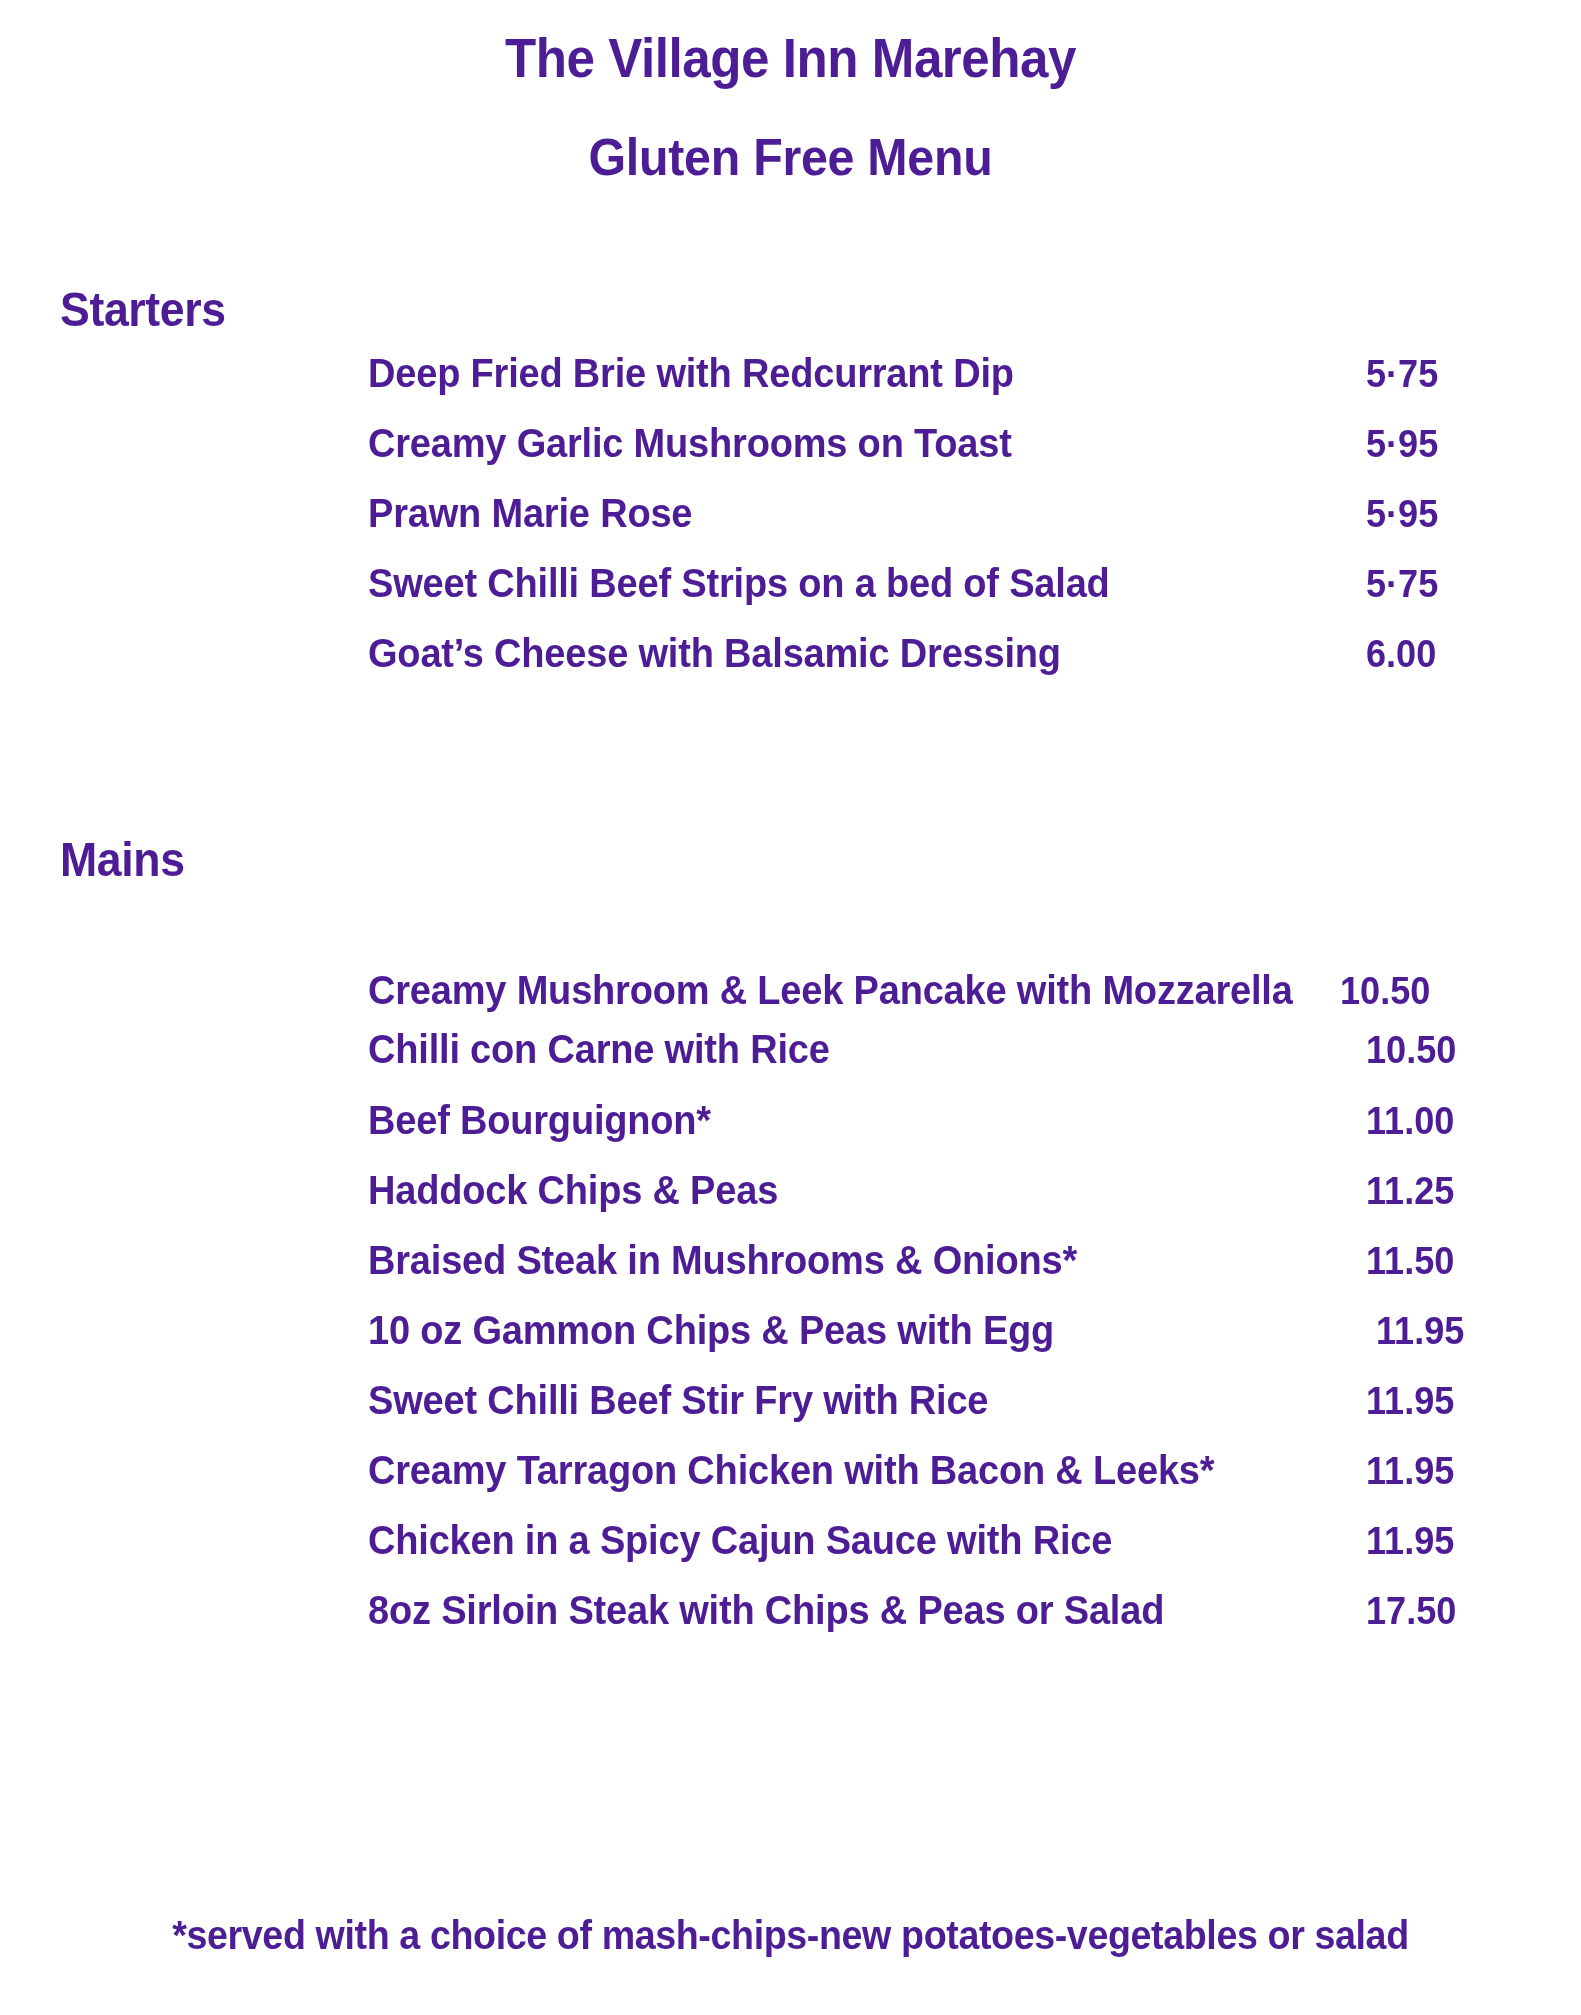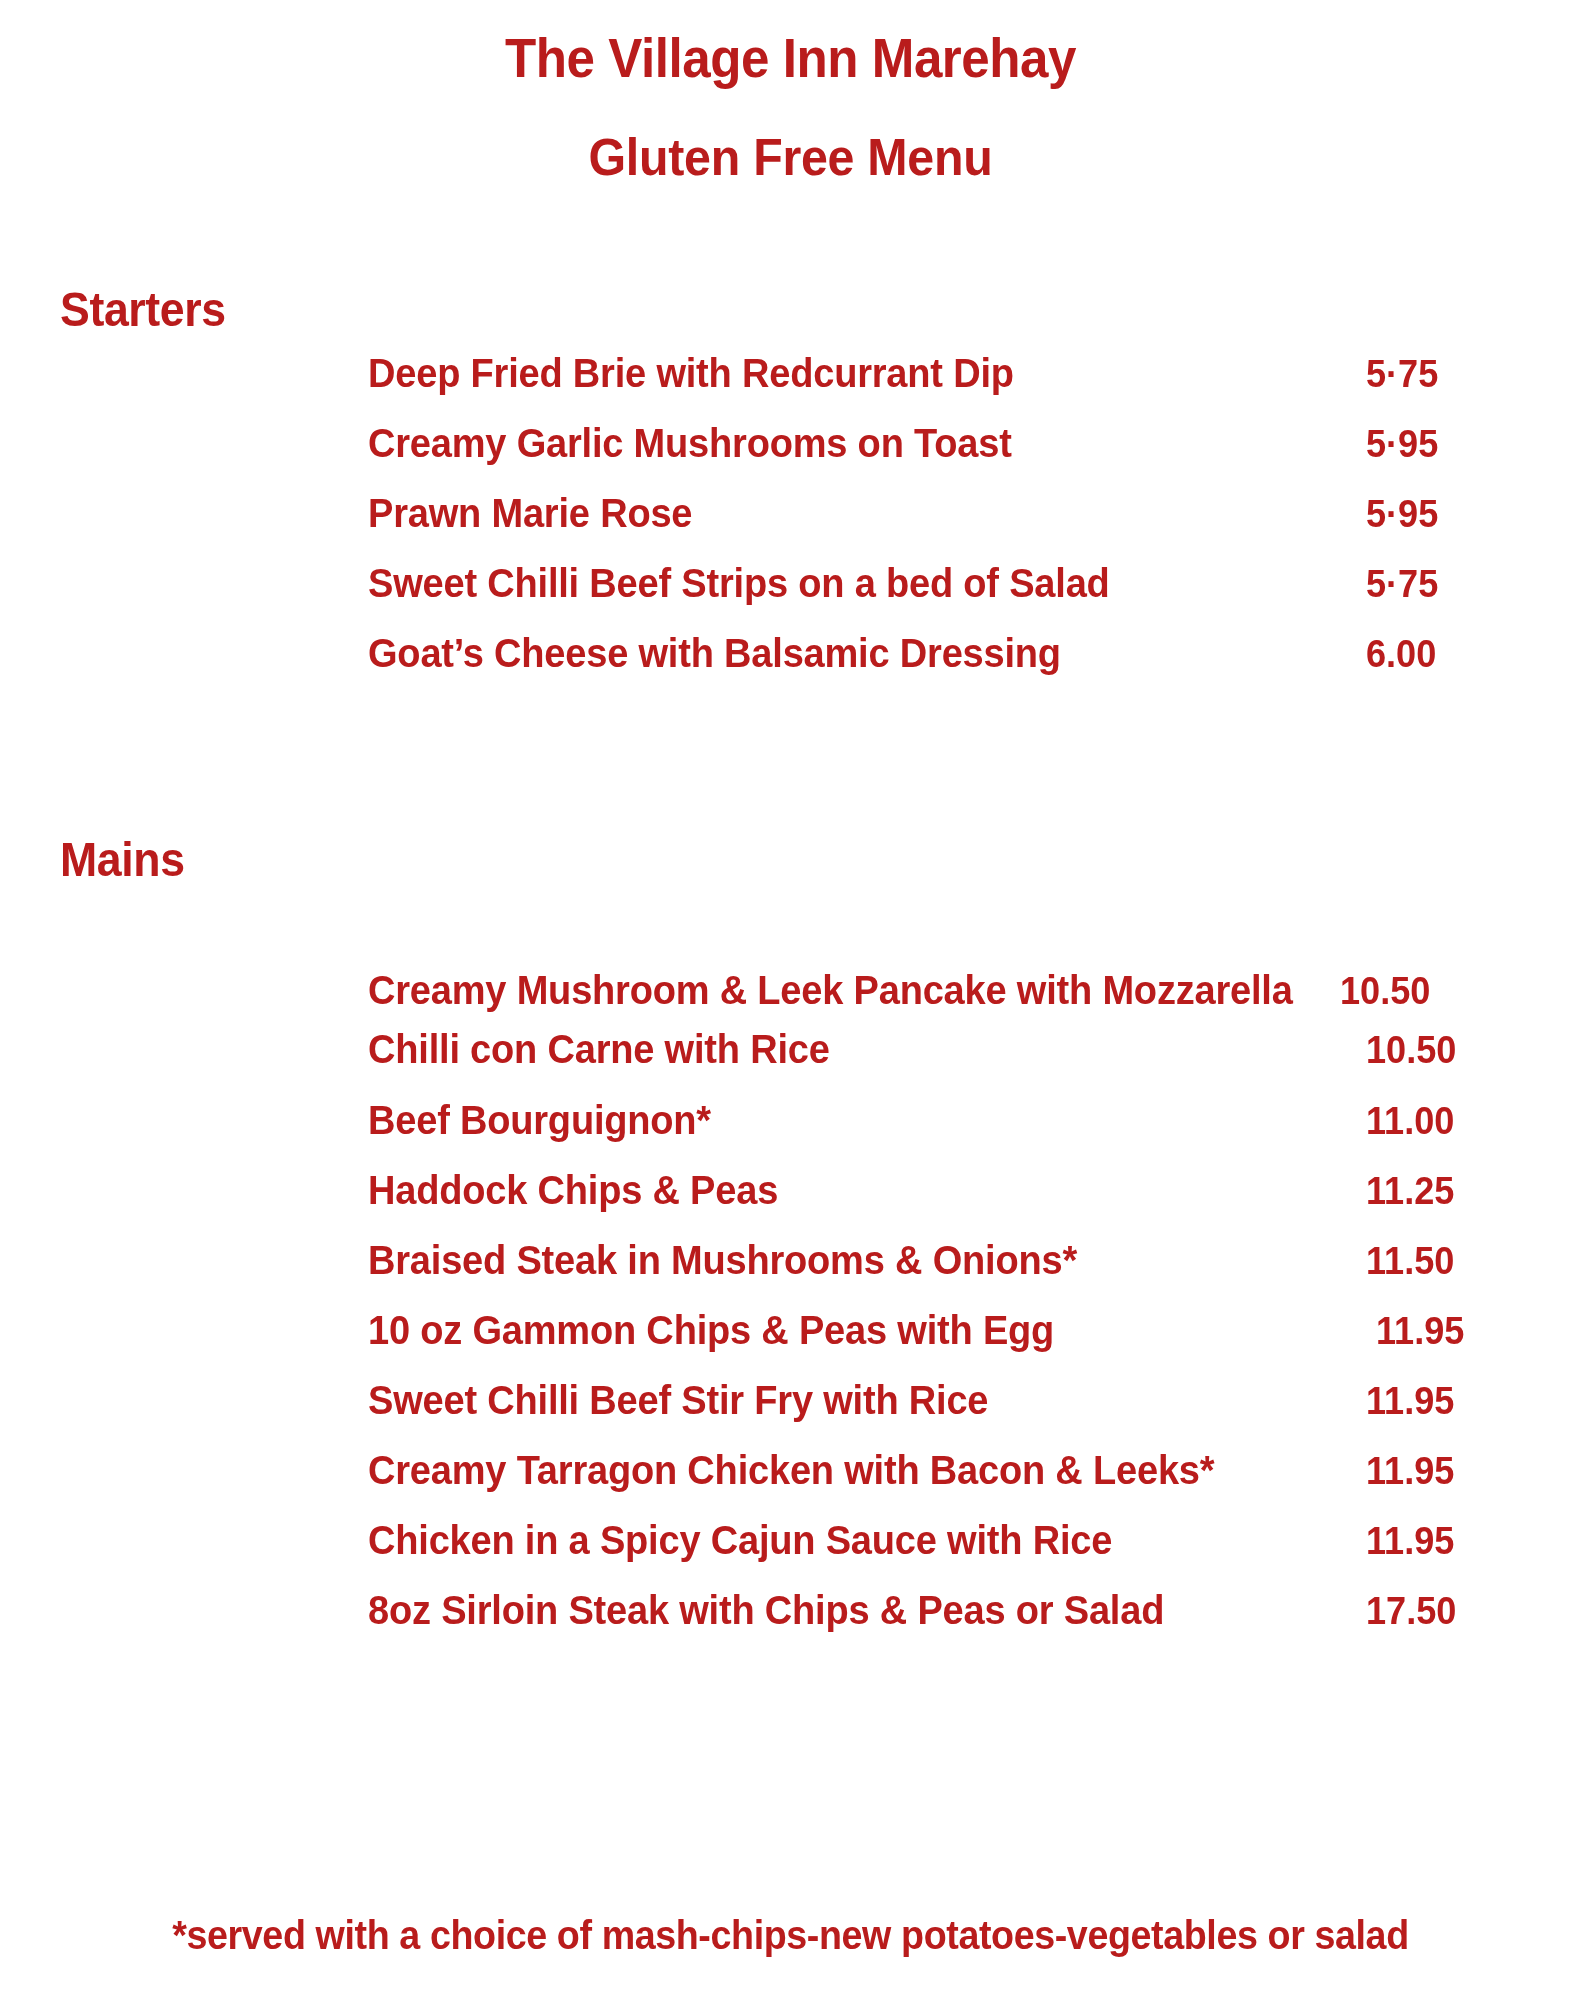--- a/index.html
+++ b/index.html
@@ -7,21 +7,21 @@
     padding: 0;
     background: #ffffff;
   }
 
   #page {
     position: relative;
     width: 1581px;
     height: 2015px;
     background: #ffffff;
     font-family: "Liberation Sans", sans-serif;
-    color: #b91c1c;
+    color: #4c1d95;
     overflow: hidden;
   }
 
   
   .title-block {
     position: absolute;
     left: 0;
     top: 30px;
     width: 1581px;
     text-align: center;

